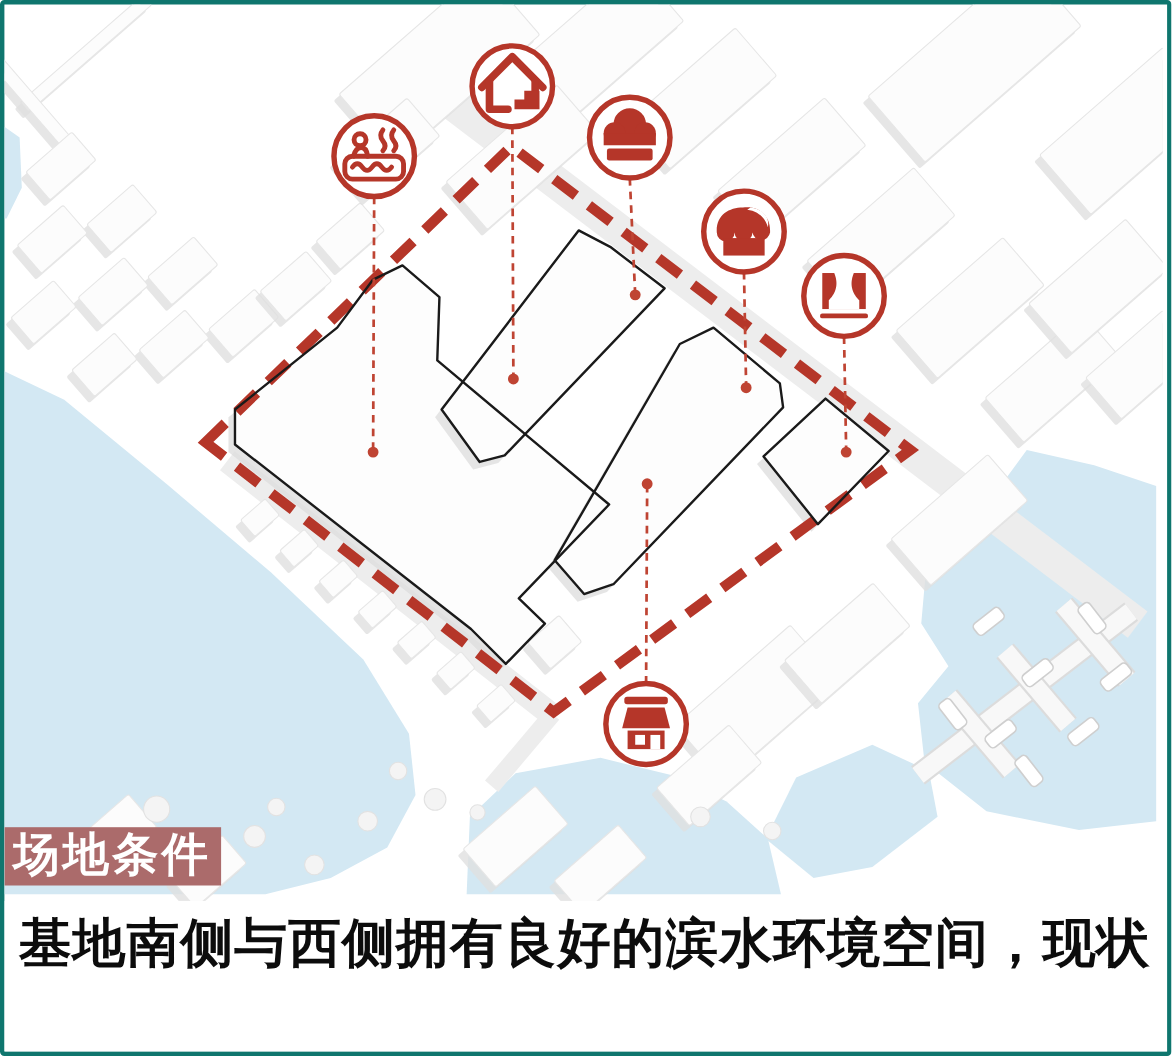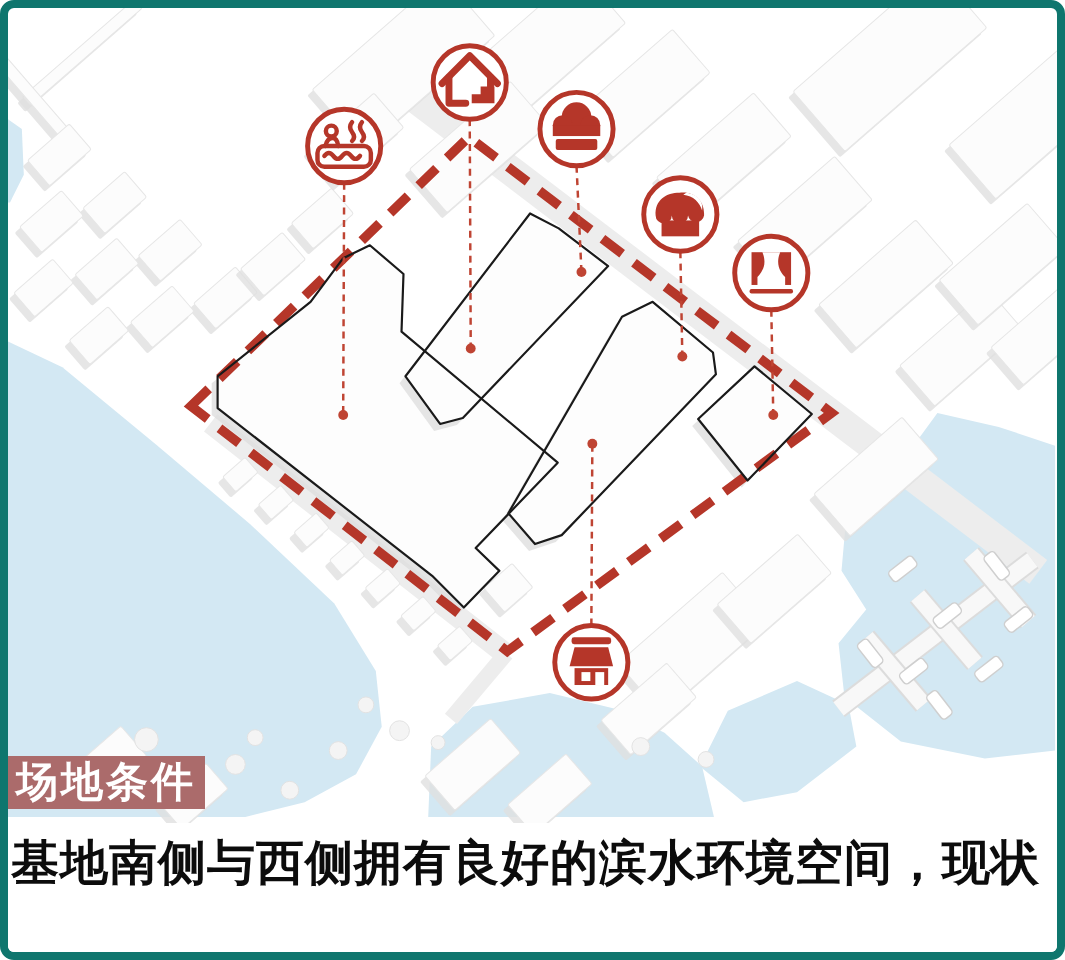--- a/index.html
+++ b/index.html
@@ -1,21 +1,21 @@
 <!DOCTYPE html>
 <html><head>
 <meta charset="utf-8">
 <style>
   html,body{margin:0;padding:0;background:#ffffff;}
   .frame{
     position:relative;
     width:1065px;height:960px;
     box-sizing:border-box;
-    border:8px solid #0f766e;
-    border-radius:14px;
+    border:4px solid #0f766e;
+    border-radius:4px;
     overflow:hidden;
     background:#ffffff;
     font-family:"Liberation Serif","DejaVu Serif",serif;
   }
   .map-svg{position:absolute;top:0;left:0;display:block;}
 
   
   .ring{fill:#ffffff;stroke:var(--red);stroke-width:5;}
   .gs{stroke:var(--red);fill:none;stroke-width:4.5;stroke-linecap:round;stroke-linejoin:round;}
   .th{stroke-width:7;}
@@ -42,21 +42,21 @@
     width:197px;height:53px;box-sizing:border-box;
     background:var(--label-bg);
     color:#ffffff;
     font-size:42px;font-weight:bold;
     line-height:53px;padding-left:8px;letter-spacing:3px;
     z-index:3;
   }
   .caption-panel{
     position:absolute;left:0;right:0;top:815px;bottom:0;
     background:#ffffff;
-    padding:11px 10px 0 3px;
+    padding:11px 10px 0 13px;
     font-size:48px;font-weight:bold;
     line-height:57px;letter-spacing:1px;
     color:var(--ink);
     white-space:nowrap;
     z-index:2;
   }
   .caption-panel .em{color:var(--text-red);}
 </style>
 </head>
 <body>

